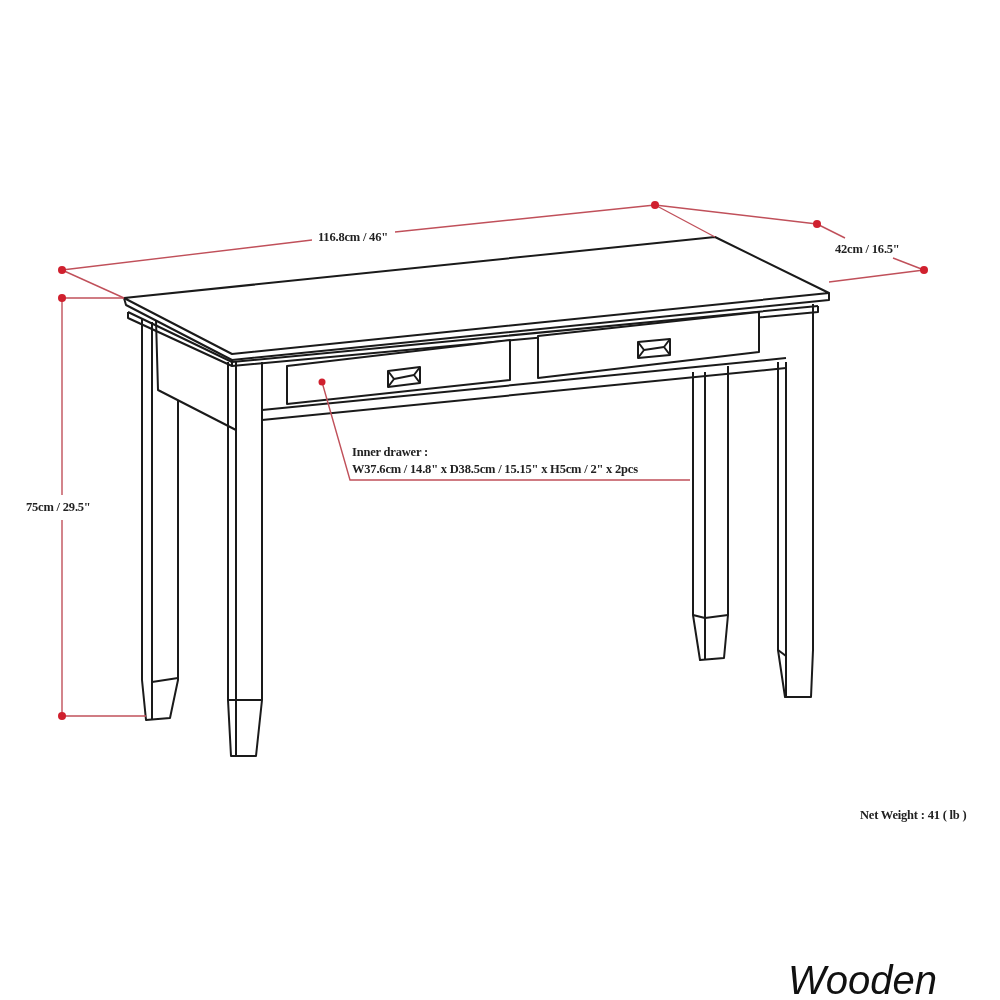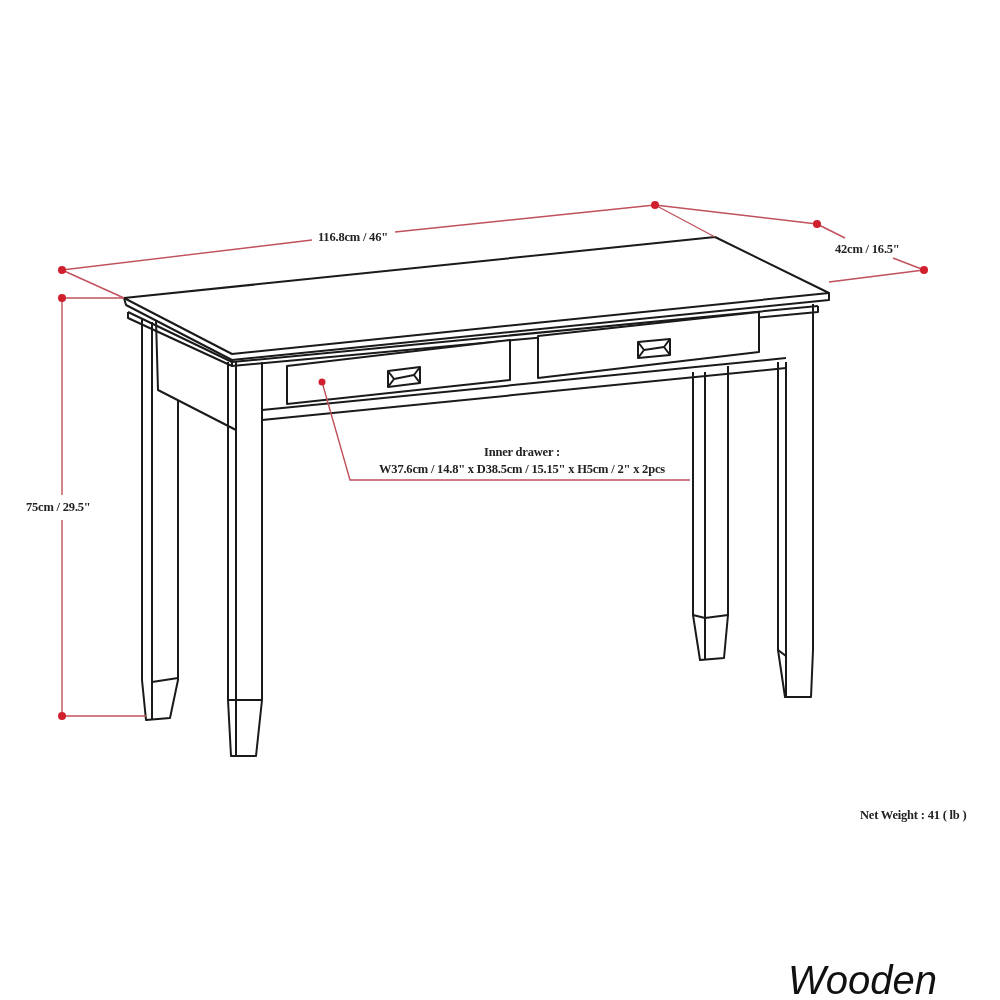--- a/index.html
+++ b/index.html
@@ -1,21 +1,21 @@
 <!DOCTYPE html>
 <html><head>
 <meta charset="utf-8">
 <style>
   html, body { margin: 0; padding: 0; background: #ffffff; }
   body { width: 1000px; height: 1000px; position: relative; overflow: hidden;
          font-family: "Liberation Serif", serif; }
   #canvas { position: absolute; left: 0; top: 0; width: 1000px; height: 1000px; }
   .lbl { position: absolute; font-family: "Liberation Serif", serif; font-weight: bold;
          color: #222; font-size: 12.5px; white-space: nowrap; letter-spacing: -0.2px; }
-  .lbl-center { text-align: center; }
+  .lbl-center { }
   #drawer-label { left: 352px; top: 444px; width: 340px; line-height: 17px; }
   #width-label { left: 318px; top: 230px; }
   #depth-label { left: 835px; top: 242px; }
   #height-label { left: 26px; top: 500px; }
   #weight-label { left: 860px; top: 808px; }
   #brand { position: absolute; left: 788px; top: 958px; font-family: "Liberation Sans", sans-serif;
            font-size: 40px; color: #111; font-weight: normal; font-style: italic; }
 </style>
 </head>
 <body>

